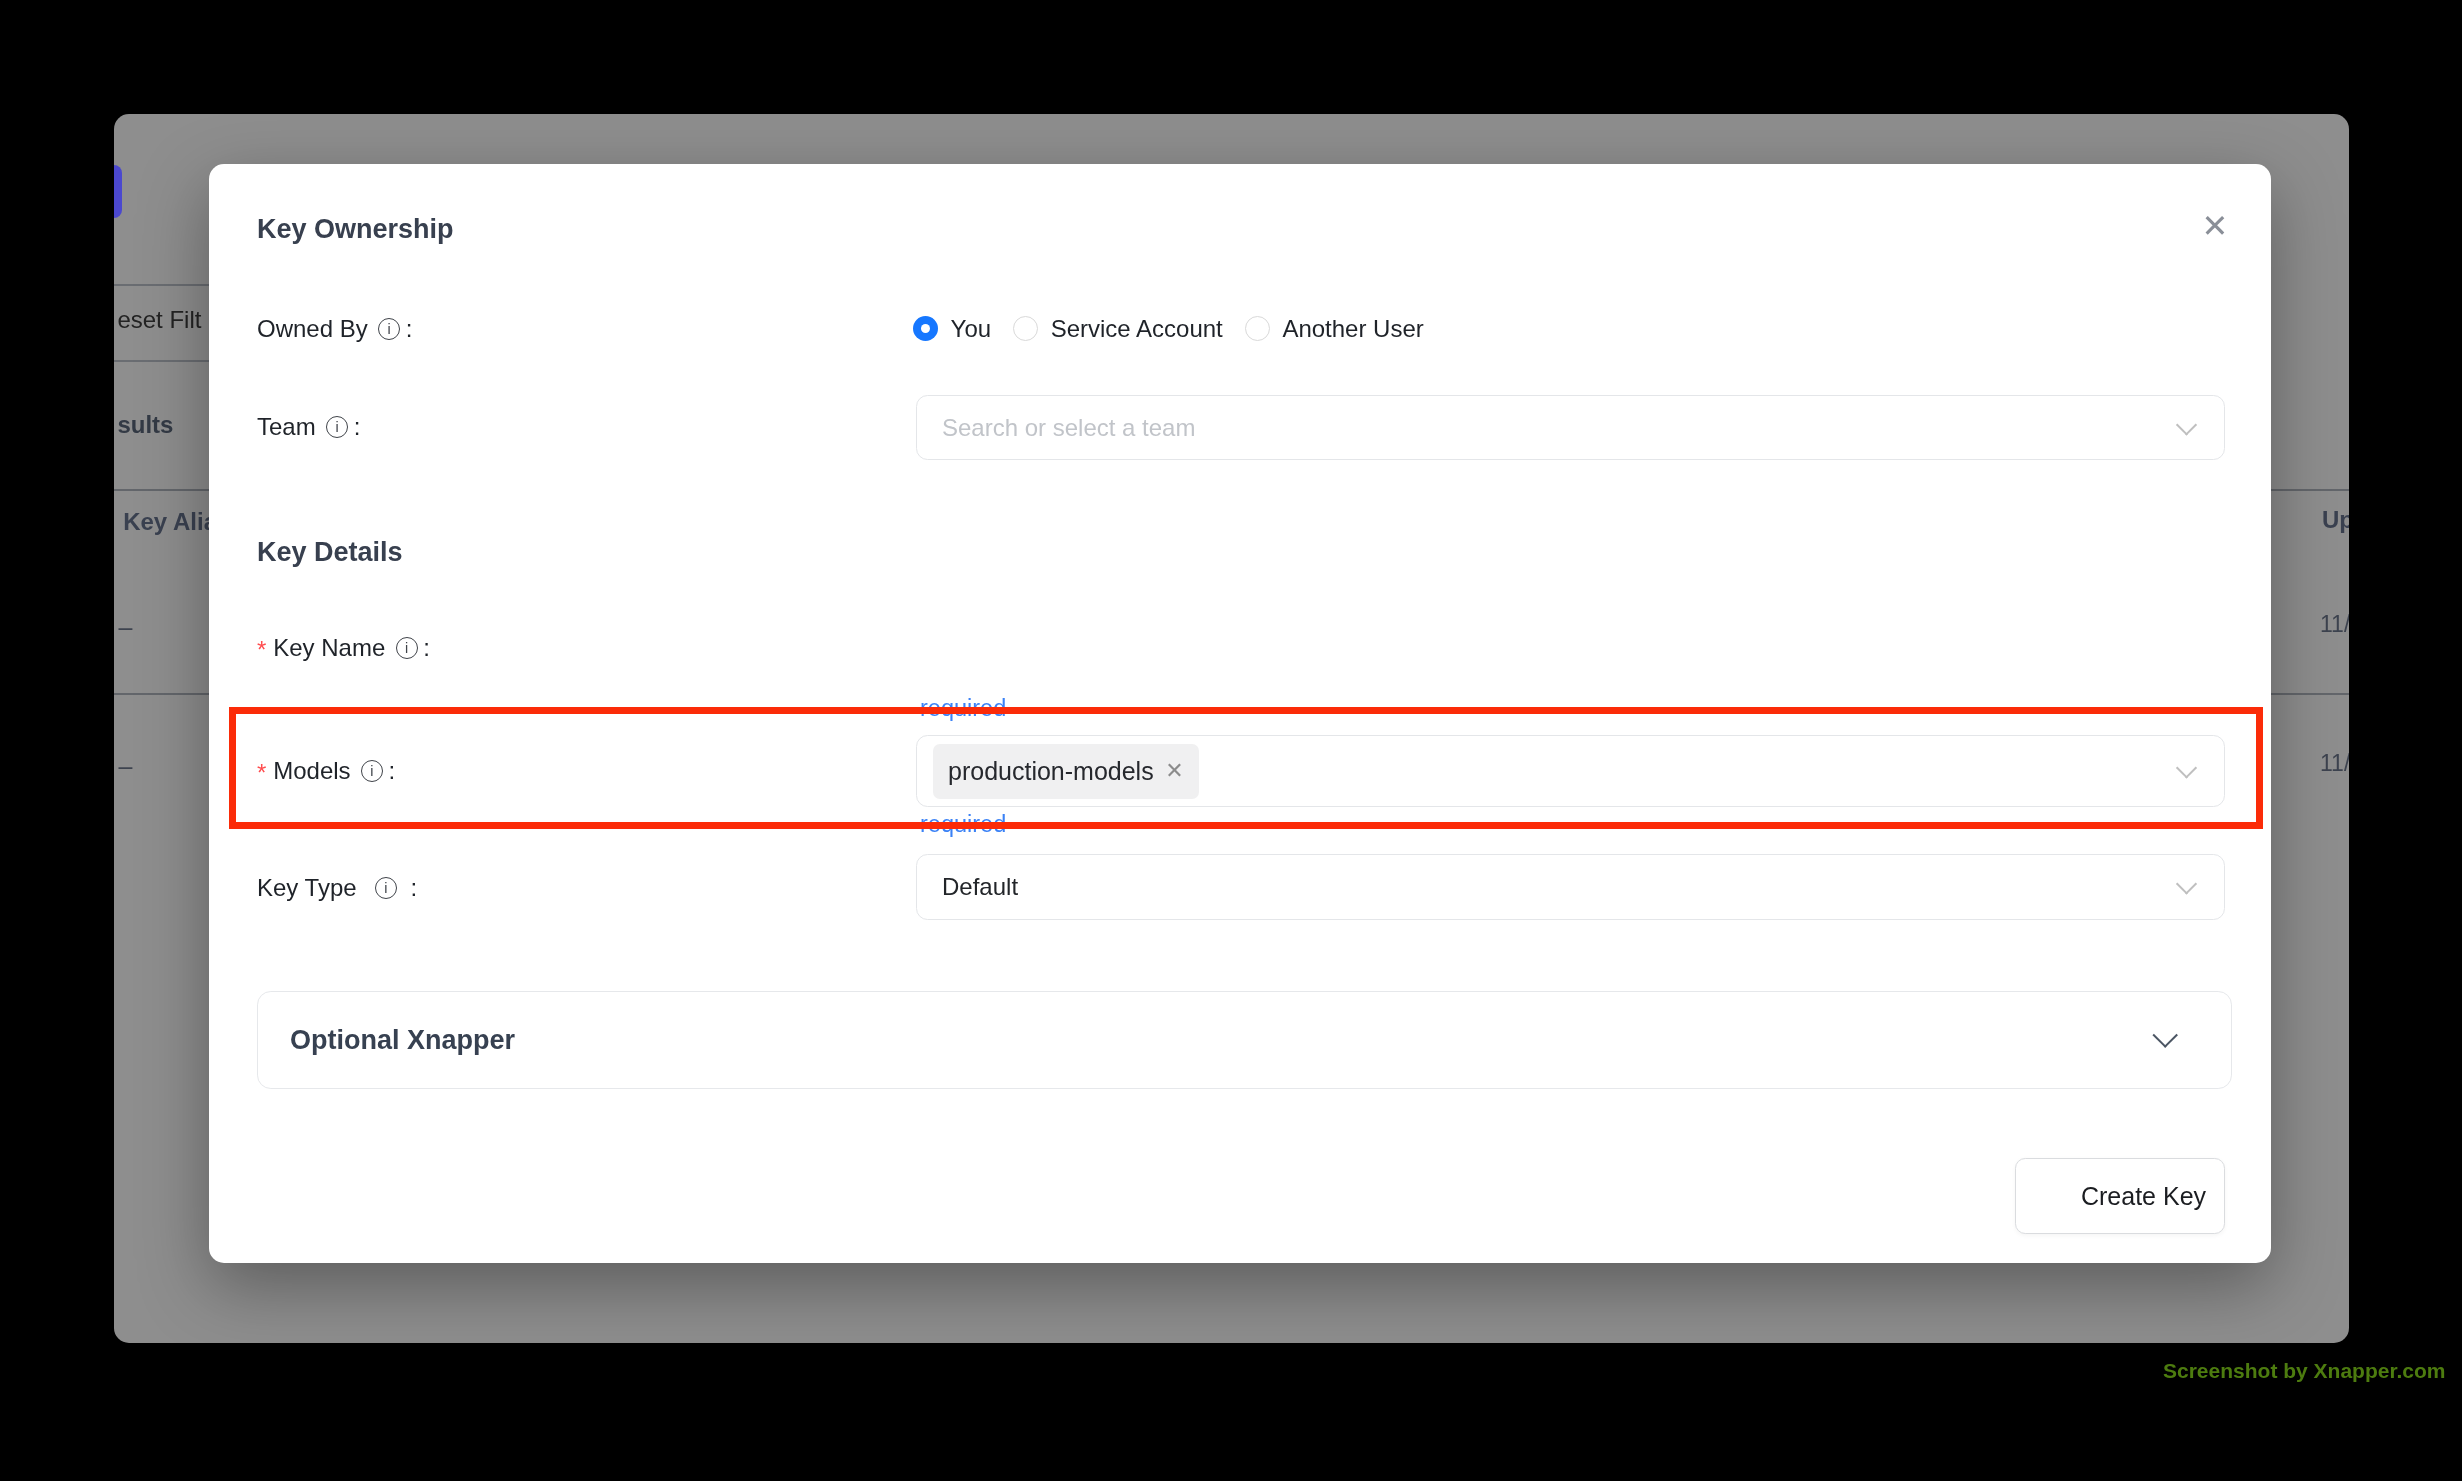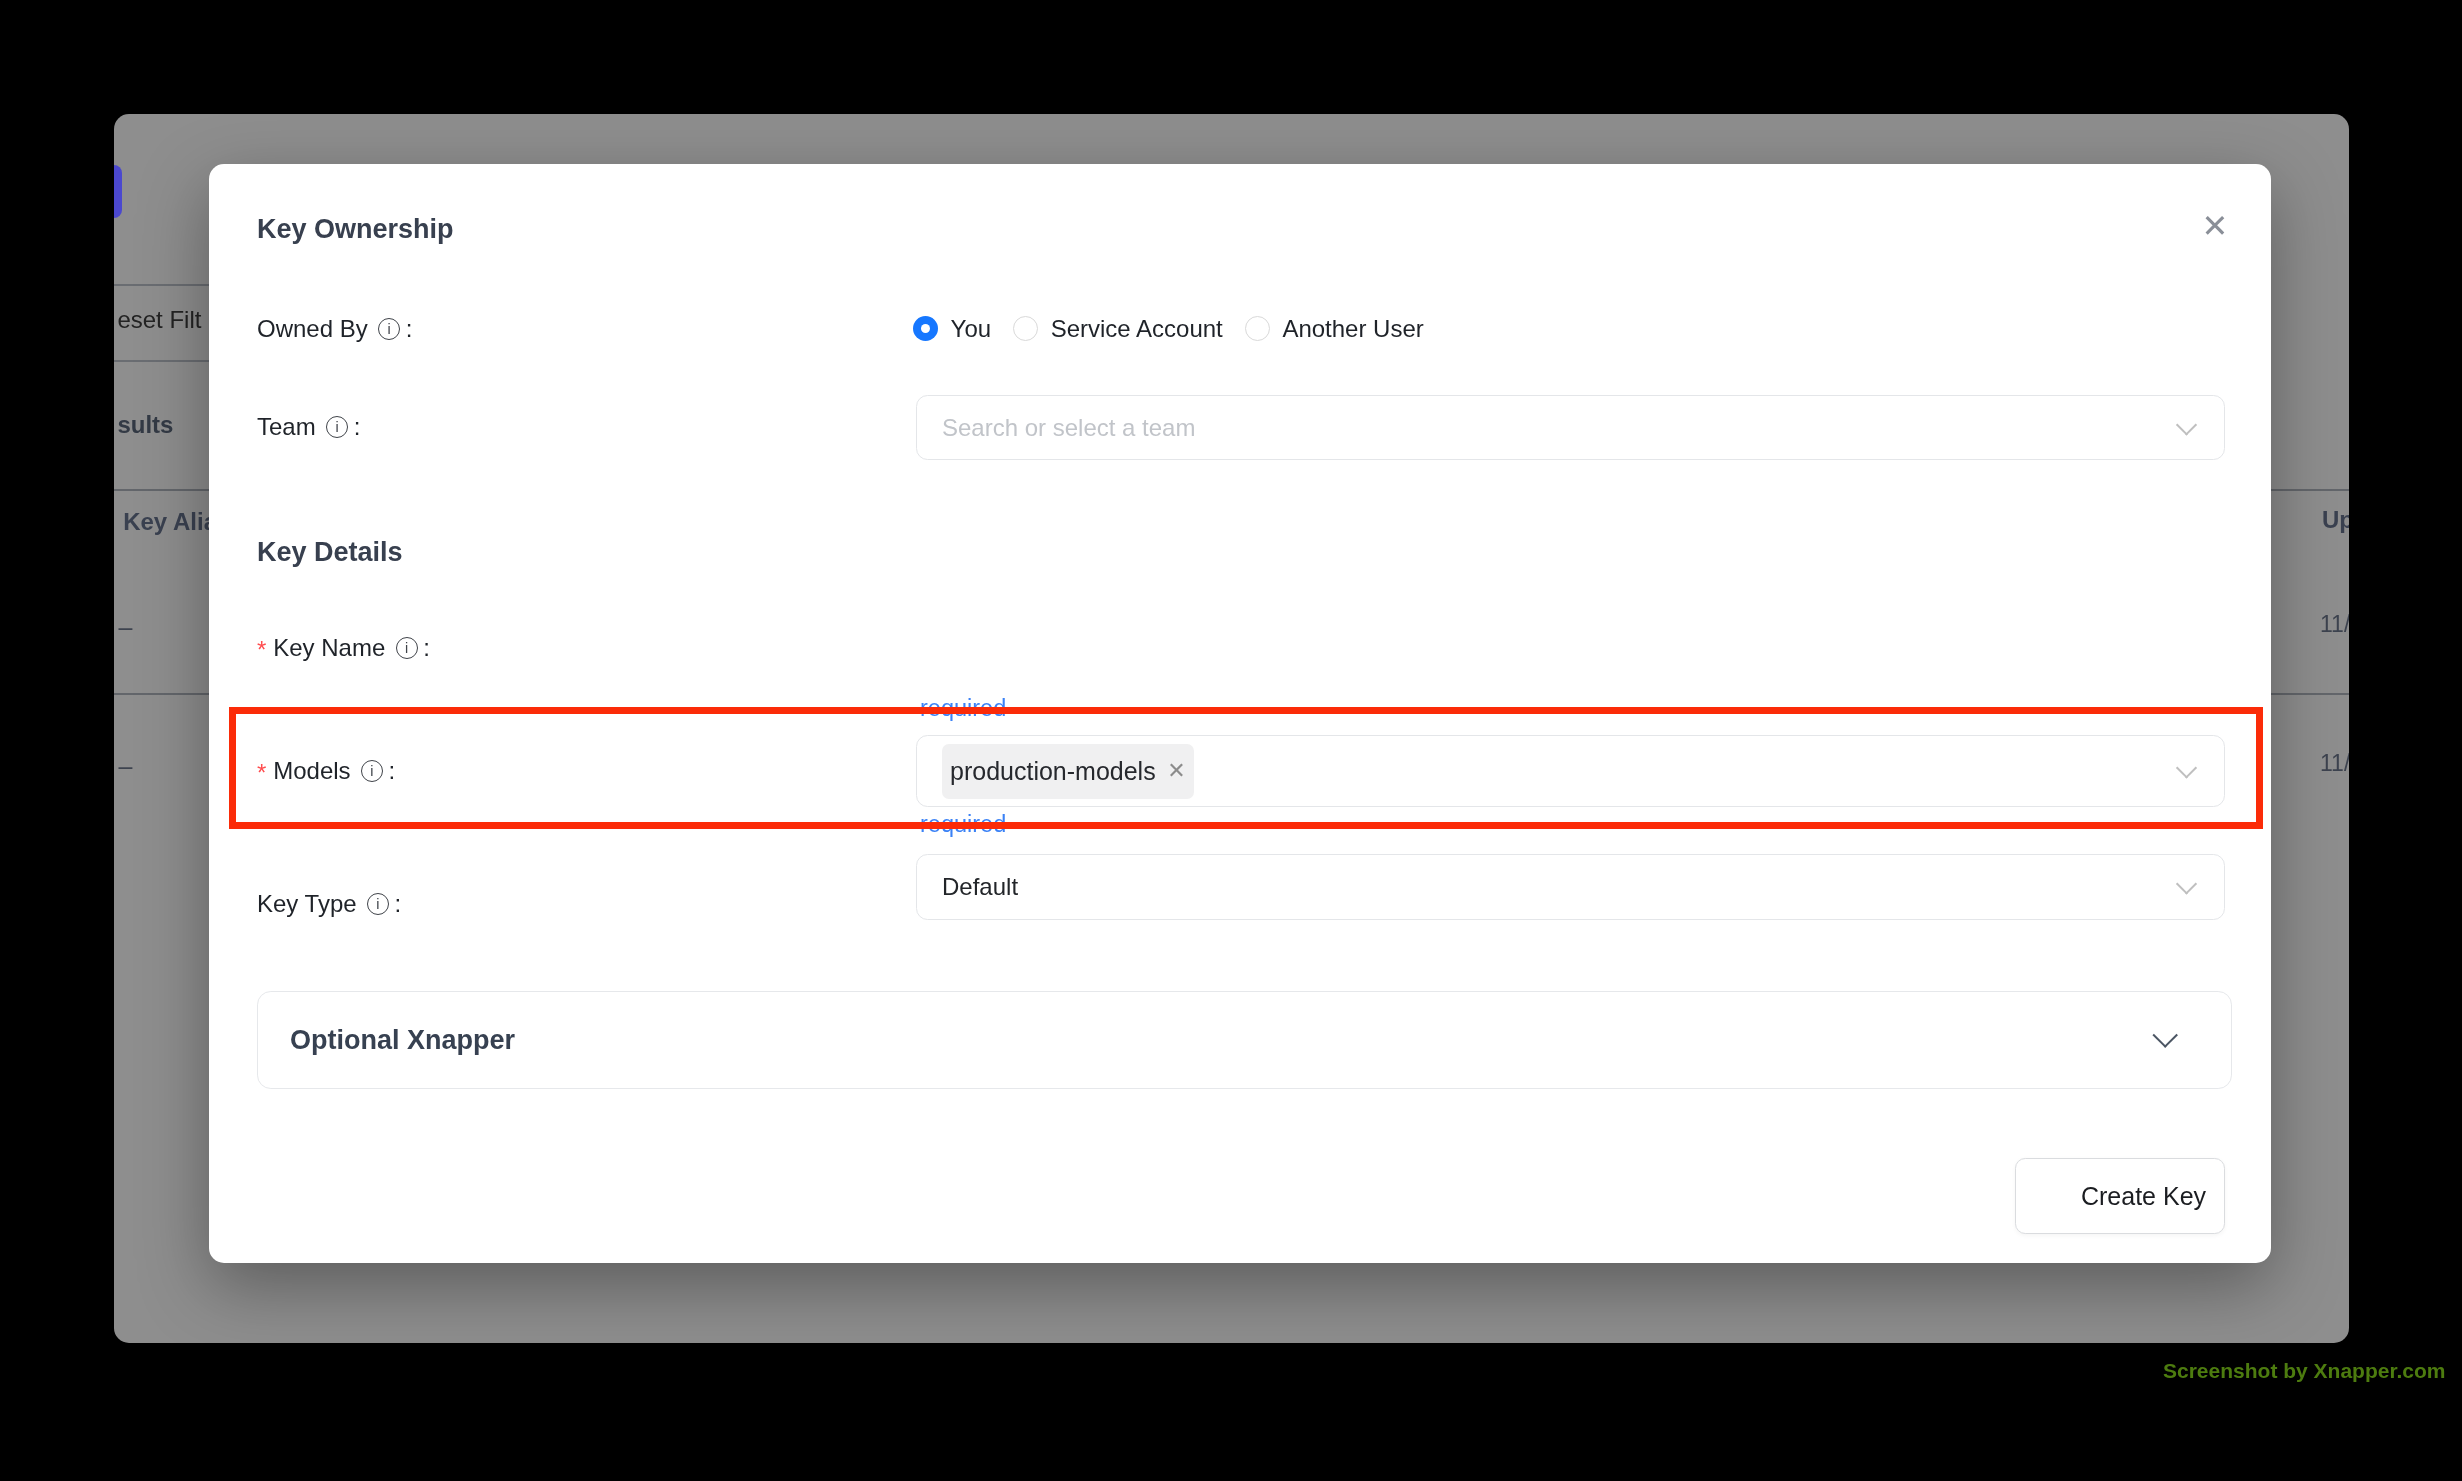--- a/index.html
+++ b/index.html
@@ -49,22 +49,22 @@
                border:1.1px solid #e4e6e9; border-radius:11.5px;
                display:flex; align-items:center; cursor:pointer; }
   .field-text { font-size:24px; color:#222529; padding-left:25px; }
   .field-text.placeholder { color:#c1c4c9; }
   .field-text.mono-ish { font-size:23px; color:#3c3f45; }
   .caret { position:absolute; right:30px; top:50%; width:15px; height:15px;
            border-right:2.3px solid #bfbfbf; border-bottom:2.3px solid #bfbfbf;
            transform:translateY(-70%) rotate(45deg); }
   .required-hint { position:absolute; left:711px; font-size:23.5px; color:#3b82f6; }
 
-  .tag { display:flex; align-items:center; margin-left:25px; height:55px;
-         background:#f0f0f1; border-radius:6.9px; padding:0 8px; }
+  .tag { display:flex; align-items:center; margin-left:16px; height:55px;
+         background:#f0f0f1; border-radius:6.9px; padding:0 15px; }
   .tag-text { font-size:25px; color:#26282d; }
   .tag-x { font-size:22px; color:#8c8c8c; margin-left:11.5px; cursor:pointer; }
 
   .optional-panel { position:absolute; left:48px; top:827px; width:1975px; height:98px;
                     border:1.1px solid #e6e8eb; border-radius:13.8px; background:#fff;
                     display:flex; align-items:center; cursor:pointer; }
   .optional-label { font-size:27px; font-weight:600; color:#374151; margin-left:32px; }
   .optional-caret { position:absolute; right:57px; top:50%; width:18.4px; height:18.4px;
                     border-right:2.9px solid #4b5563; border-bottom:2.9px solid #4b5563;
                     transform:translateY(-75%) rotate(45deg); }
@@ -165,21 +165,21 @@
     </div>
     <div class="field-box" style="top:571px; height:72px;">
       <span class="tag">
         <span class="tag-text">production-models</span>
         <span class="tag-x">✕</span>
       </span>
       <span class="caret"></span>
     </div>
     <div class="required-hint" style="top:647px;">required</div>
 
-    <div class="form-label" style="top:721px; height:37px;">
+    <div class="form-label" style="top:705px; height:37px;gap:8px;">
       <span>Key Type</span>
         <span class="info-i">i</span>
         <span class="colon">:</span>
     </div>
     <div class="field-box" style="top:690px; height:66px;">
       <span class="field-text">Default</span>
       <span class="caret"></span>
     </div>
 
     <div class="optional-panel">

